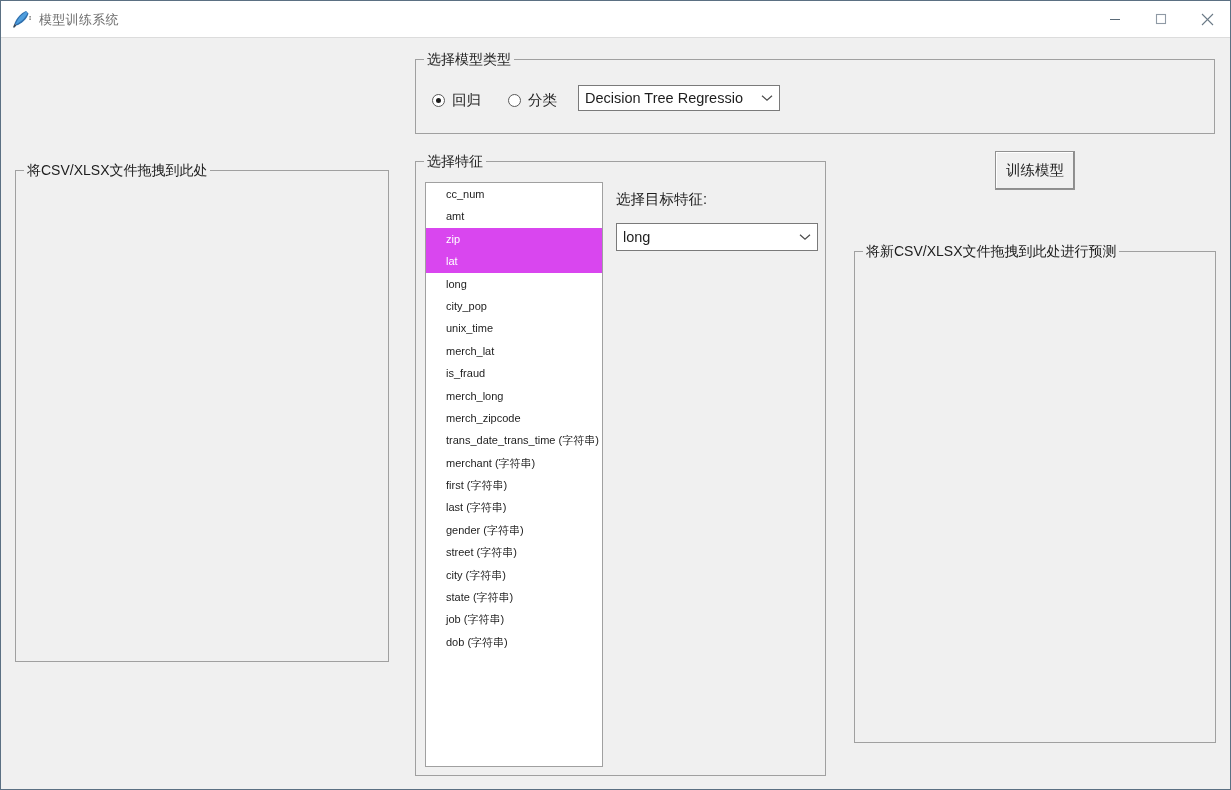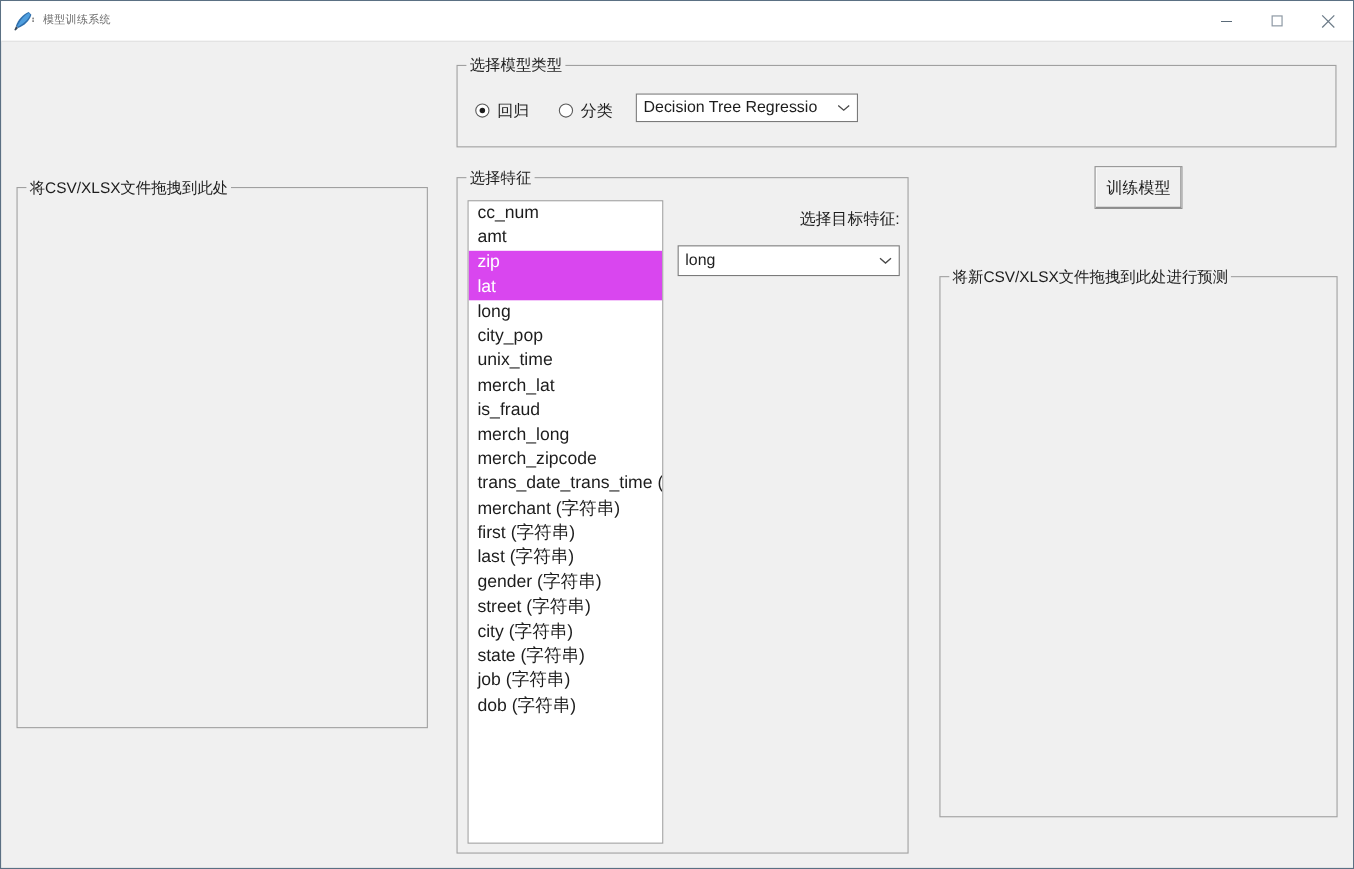--- a/index.html
+++ b/index.html
@@ -25,21 +25,21 @@
     width: 1229px; height: 37px;
     background: #ffffff;
     border-bottom: 1px solid #dcdcdc;
   }
   #app-icon {
     position: absolute; left: 9px; top: 7px;
     width: 22px; height: 22px;
   }
   #title-text {
     position: absolute; left: 38px; top: 10px;
-    font-size: 10px;
+    font-size: 13px;
     color: #6d6d6d;
     letter-spacing: 0.3px;
     white-space: nowrap;
   }
   .wbtn {
     position: absolute; top: 0;
     width: 46px; height: 36px;
     background: transparent;
     border: 0;
     padding: 0;
@@ -123,36 +123,36 @@
     position: absolute;
     left: 9px; top: 20px;
     width: 178px; height: 585px;
     background: #ffffff;
     border: 1px solid #a0a0a0;
     overflow: hidden;
   }
   .lb-item {
     height: 22.4px;
     line-height: 22.4px;
-    padding-left: 8px;
-    font-size: 16px;
+    padding-left: 20px;
+    font-size: 11px;
     color: #1d1d1d;
     white-space: nowrap;
     overflow: hidden;
   }
   .lb-item.selected {
     background: #d946ef;
     color: #ffffff;
   }
 
   #target-label {
     position: absolute;
     left: 200px; top: 28px;
     width: 202px;
-    text-align: right;
+    text-align: left;
     font-size: 14.5px;
     color: #1d1d1d;
     white-space: nowrap;
   }
   #combo-target { left: 200px; top: 61px; width: 202px; height: 28px; }
 
   
   #btn-train {
     position: absolute;
     left: 994px; top: 150px;

